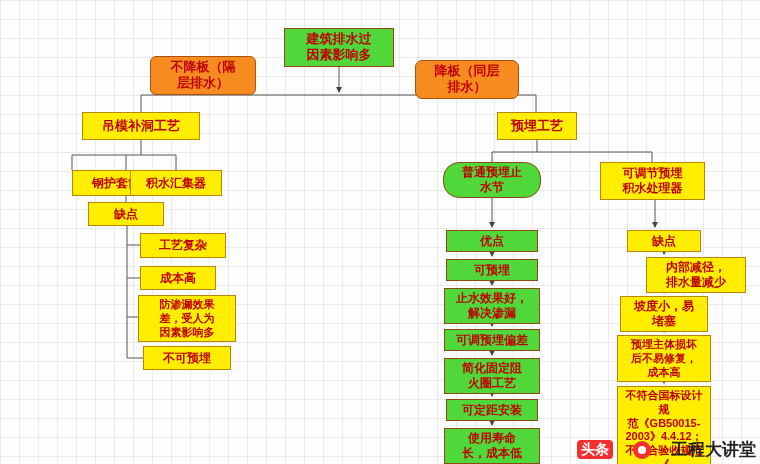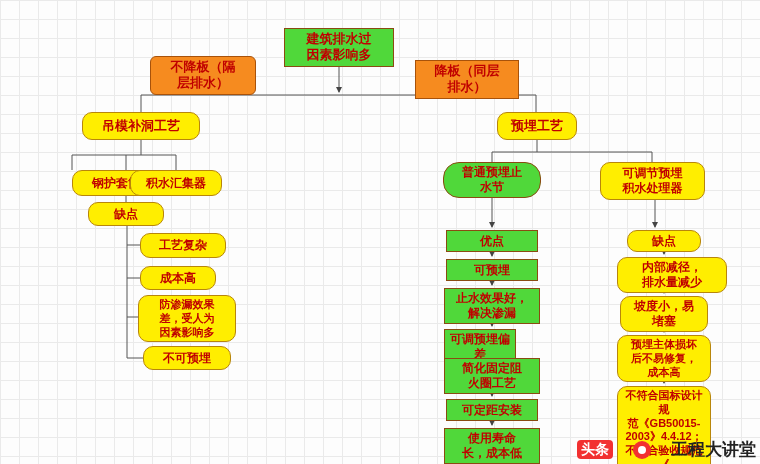--- a/index.html
+++ b/index.html
@@ -21,21 +21,21 @@
     box-sizing:border-box;
     text-align:center;
     font-weight:bold;
     color:#c00000;
     font-size:12px;line-height:1.25;
     padding:2px 3px;
     border:1px solid #b85450;
     white-space:pre-line;
   }
   .green{background:#50d83a;border-color:#8a4b12;}
-  .yellow{background:#ffee00;border-color:#b8860b;border-radius:10px;}
+  .yellow{background:#ffee00;border-color:#b8860b;}
   .orange{background:#f68b1f;border-color:#a8520a;}
   .fs13{font-size:13px;}
   .fs11{font-size:11px;}
   .watermark{
     position:absolute;right:4px;bottom:3px;z-index:3;
     display:flex;align-items:center;gap:20px;
   }
   .wm-badge{
     background:#f23030;color:#ffffff;
     font-weight:bold;font-size:14px;
@@ -97,21 +97,21 @@
       <line x1="664" y1="291" x2="664" y2="293" marker-end="url(#arr)"></line>
       <line x1="664" y1="330" x2="664" y2="332" marker-end="url(#arr)"></line>
       <line x1="664" y1="381" x2="664" y2="383" marker-end="url(#arr)"></line>
     </g>
   </svg>
 
   <div class="node green fs13" style="left:284px;top:28px;width:110px;min-height:36px;">建筑排水过
 因素影响多</div>
   <div class="node orange fs13" style="left:150px;top:56px;width:106px;min-height:38px;border-radius:6px;">不降板（隔
 层排水）</div>
-  <div class="node orange fs13" style="left:415px;top:60px;width:104px;min-height:38px;">降板（同层
+  <div class="node orange fs13" style="left:415px;top:60px;width:104px;min-height:38px;border-radius:7px;">降板（同层
 排水）</div>
 
   <div class="node yellow fs13" style="left:82px;top:112px;width:118px;min-height:28px;">吊模补洞工艺</div>
   <div class="node yellow" style="left:28px;top:170px;width:88px;min-height:26px;margin-left:44px;">钢护套筒</div>
   <div class="node yellow" style="left:130px;top:170px;width:92px;min-height:26px;">积水汇集器</div>
   <div class="node yellow" style="left:88px;top:202px;width:76px;min-height:24px;">缺点</div>
   <div class="node yellow" style="left:140px;top:233px;width:86px;min-height:25px;">工艺复杂</div>
   <div class="node yellow" style="left:140px;top:266px;width:76px;min-height:24px;">成本高</div>
   <div class="node yellow fs11" style="left:138px;top:295px;width:98px;min-height:45px;">防渗漏效果
 差，受人为
@@ -121,29 +121,29 @@
   <div class="node yellow fs13" style="left:497px;top:112px;width:80px;min-height:28px;">预埋工艺</div>
   <div class="node green" style="left:443px;top:162px;width:98px;min-height:36px;border-radius:16px;">普通预埋止
 水节</div>
   <div class="node yellow" style="left:600px;top:162px;width:105px;min-height:38px;">可调节预埋
 积水处理器</div>
 
   <div class="node green" style="left:446px;top:230px;width:92px;min-height:22px;">优点</div>
   <div class="node green" style="left:446px;top:259px;width:92px;min-height:22px;">可预埋</div>
   <div class="node green" style="left:444px;top:288px;width:96px;min-height:34px;">止水效果好，
 解决渗漏</div>
-  <div class="node green" style="left:444px;top:329px;width:72px;min-height:22px;">可调预埋偏差</div>
+  <div class="node green" style="left:444px;top:329px;width:96px;min-height:22px;">可调预埋偏差</div>
   <div class="node green" style="left:444px;top:358px;width:96px;min-height:34px;">简化固定阻
 火圈工艺</div>
   <div class="node green" style="left:446px;top:399px;width:92px;min-height:22px;">可定距安装</div>
   <div class="node green" style="left:444px;top:428px;width:96px;min-height:34px;">使用寿命
 长，成本低</div>
 
   <div class="node yellow" style="left:627px;top:230px;width:74px;min-height:22px;">缺点</div>
-  <div class="node yellow" style="left:617px;top:257px;width:110px;min-height:34px;">内部减径，
+  <div class="node yellow" style="left:646px;top:257px;width:100px;min-height:34px;">内部减径，
 排水量减少</div>
   <div class="node yellow" style="left:620px;top:296px;width:88px;min-height:34px;">坡度小，易
 堵塞</div>
   <div class="node yellow fs11" style="left:617px;top:335px;width:94px;min-height:46px;">预埋主体损坏
 后不易修复，
 成本高</div>
   <div class="node yellow fs11" style="left:617px;top:386px;width:94px;min-height:72px;">不符合国标设计规
 范《GB50015-
 2003》4.4.12；
 不符合验收规范《

